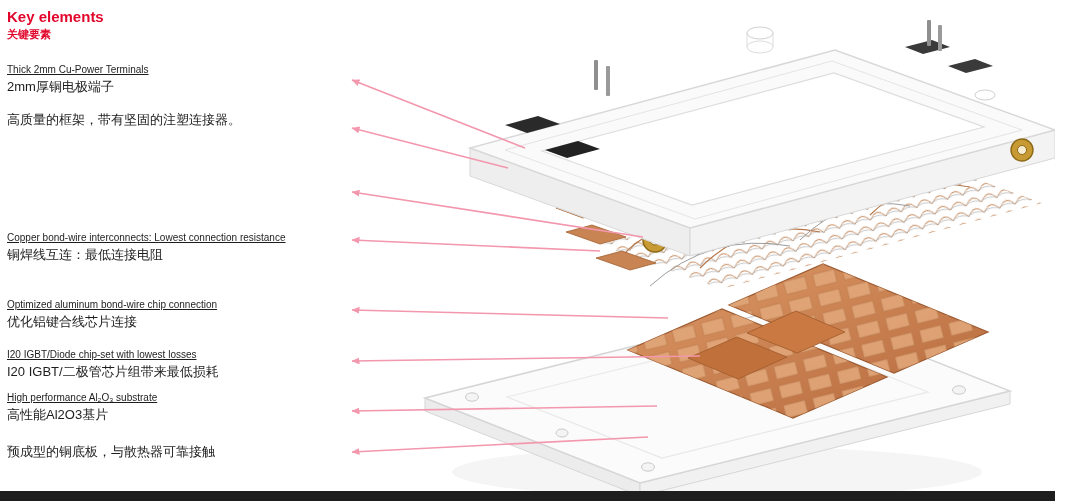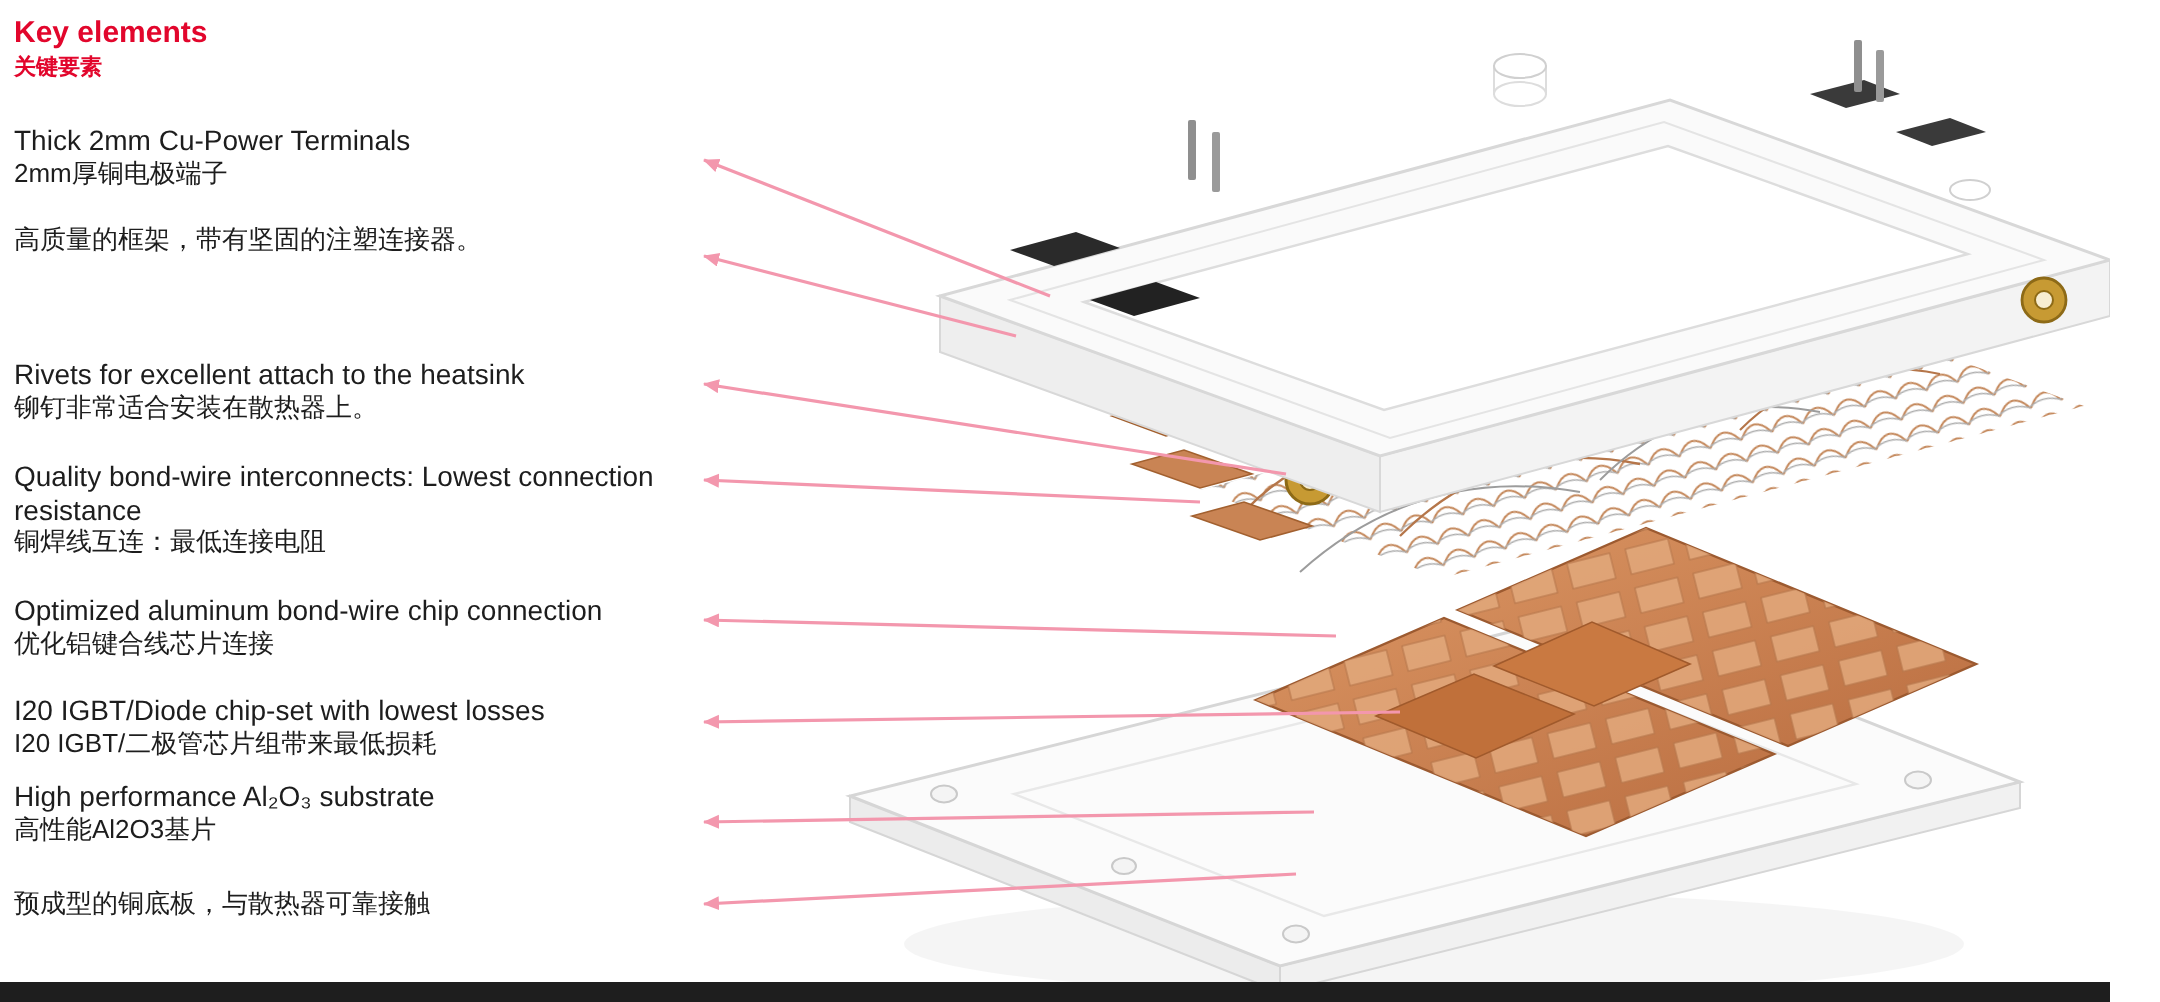--- a/index.html
+++ b/index.html
@@ -12,47 +12,43 @@
   html,body{margin:0;padding:0;background:#fff;}
   #page{
     position:relative;width:1055px;height:501px;overflow:hidden;background:#fff;
     font-family:"Liberation Sans","DejaVu Sans",sans-serif;color:var(--text);
   }
   #art{position:absolute;left:0;top:0;width:1080px;height:501px;}
   .title-block{position:absolute;left:7px;top:8px;z-index:3;}
   .title-en{font-size:15px;font-weight:700;color:var(--accent);line-height:18px;}
   .title-zh{font-size:11px;font-weight:700;color:var(--accent);line-height:17px;}
   .item{position:absolute;left:7px;width:348px;z-index:3;}
-  .item .en{font-size:14px;line-height:16.5px;color:var(--text);}
+  .item .en{font-size:10px;line-height:16.5px;color:var(--text);text-decoration:underline;}
   .item .zh{font-size:13px;line-height:16.5px;color:var(--text);}
   .footer-bar{position:absolute;left:0;right:0;bottom:0;height:10px;background:#1e1e1e;z-index:4;}
 </style>
 </head>
 <body>
 
 <div id="page">
 
   <div class="title-block">
     <div class="title-en">Key elements</div>
     <div class="title-zh">关键要素</div>
   </div>
 
   <div class="item" style="top:62px">
     <div class="en">Thick 2mm Cu-Power Terminals</div>
     <div class="zh">2mm厚铜电极端子</div>
   </div>
   <div class="item" style="top:112px">
     <div class="zh">高质量的框架，带有坚固的注塑连接器。</div>
   </div>
-  <div class="item" style="top:179px">
-    <div class="en">Rivets for excellent attach to the heatsink</div>
-    <div class="zh">铆钉非常适合安装在散热器上。</div>
-  </div>
   <div class="item" style="top:230px">
-    <div class="en">Quality bond-wire interconnects: Lowest connection resistance</div>
+    <div class="en">Copper bond-wire interconnects: Lowest connection resistance</div>
     <div class="zh">铜焊线互连：最低连接电阻</div>
   </div>
   <div class="item" style="top:297px">
     <div class="en">Optimized aluminum bond-wire chip connection</div>
     <div class="zh">优化铝键合线芯片连接</div>
   </div>
   <div class="item" style="top:347px">
     <div class="en">I20 IGBT/Diode chip-set with lowest losses</div>
     <div class="zh">I20 IGBT/二极管芯片组带来最低损耗</div>
   </div>

